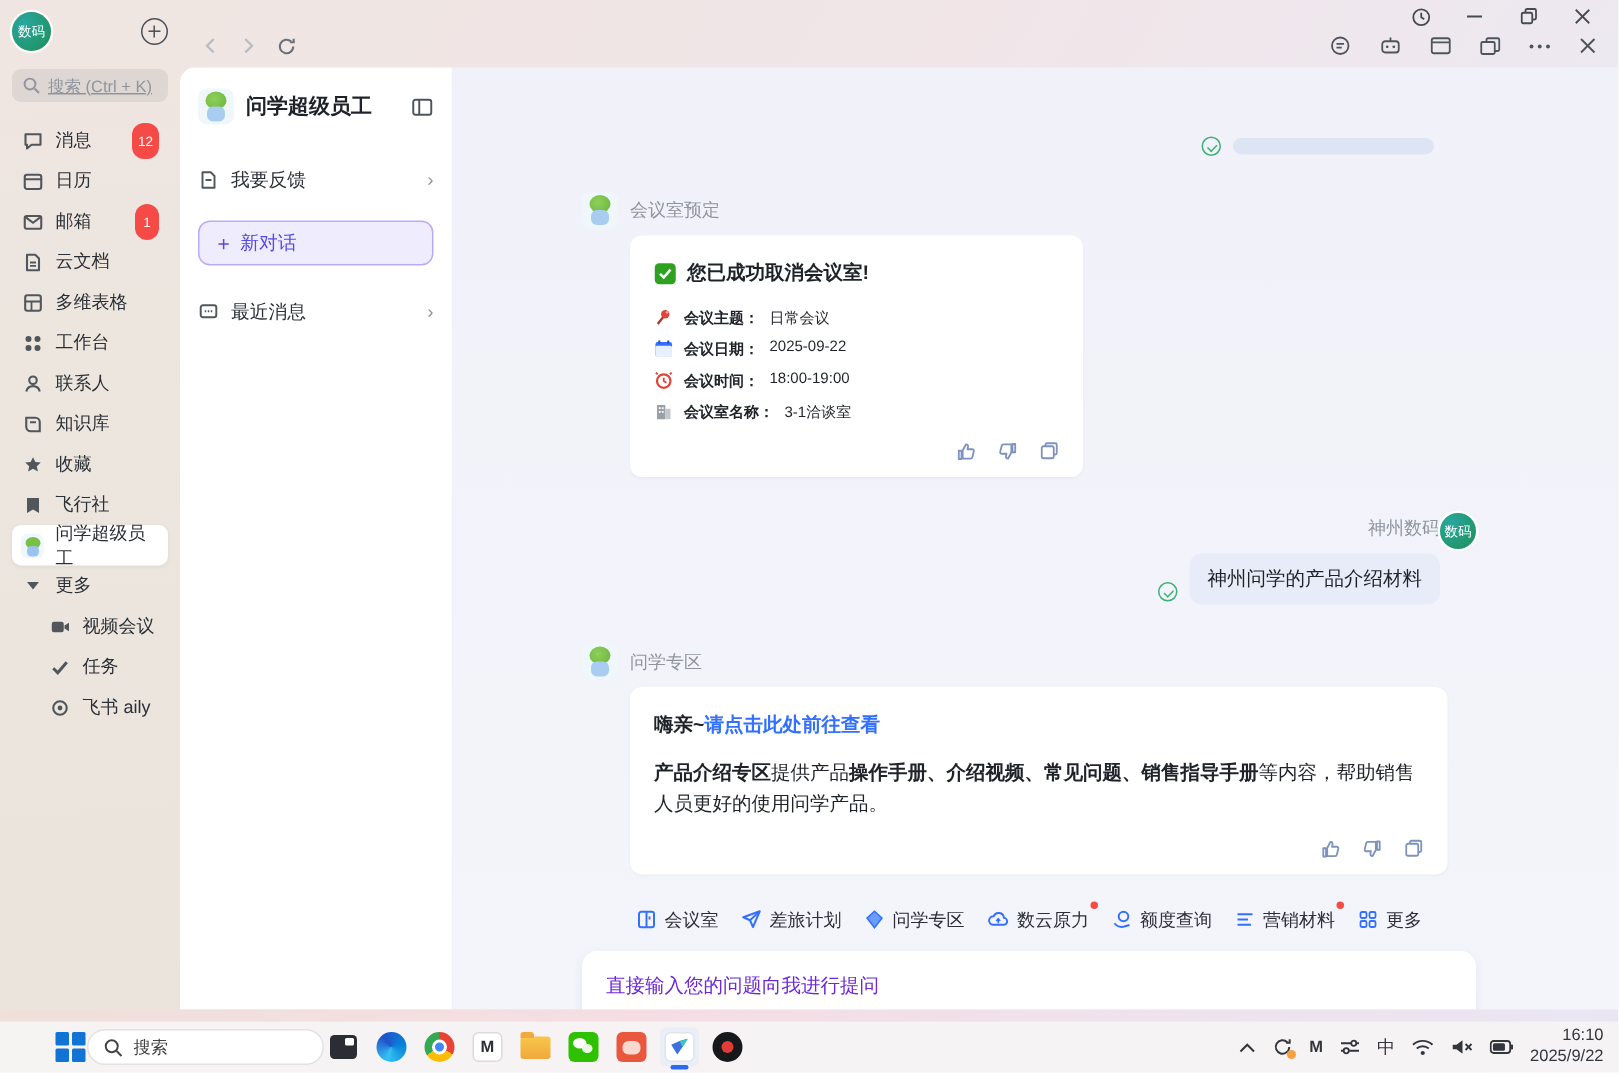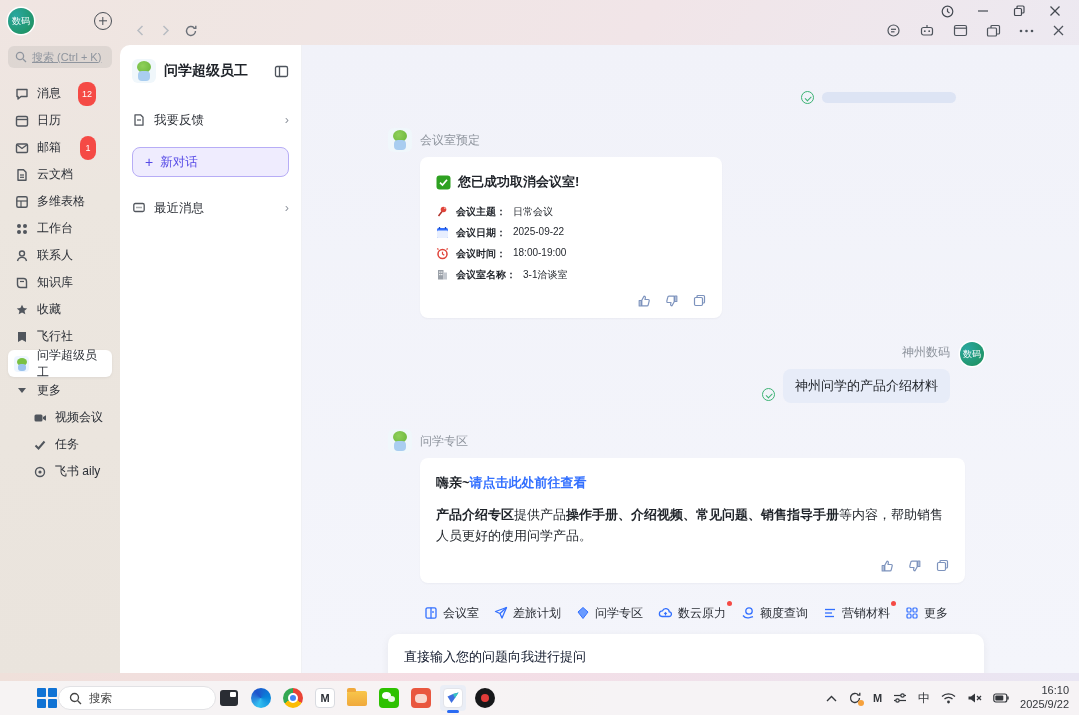--- a/index.html
+++ b/index.html
@@ -17,21 +17,21 @@
   .rail-top { display:flex; align-items:center; justify-content:space-between; margin-bottom:12px; }
   .avatar-green { width:26px; height:26px; border-radius:50%; background:radial-gradient(circle at 30% 30%,#2aa7a0,#1d8f57); color:#fff; font-size:9px; display:flex; align-items:center; justify-content:center; box-shadow:0 0 0 1.5px #fff; }
   .plus-btn { width:18px; height:18px; border:1.4px solid #4a4f56; border-radius:50%; position:relative; cursor:pointer; }
   .plus-btn::before,.plus-btn::after { content:""; position:absolute; background:#4a4f56; left:50%; top:50%; }
   .plus-btn::before { width:8px; height:1.4px; transform:translate(-50%,-50%); }
   .plus-btn::after { width:1.4px; height:8px; transform:translate(-50%,-50%); }
   .rail-search { height:22px; background:rgba(31,35,41,.08); border-radius:6px; display:flex; align-items:center; gap:5px; padding:0 7px; color:#8f959e; font-size:11px; margin-bottom:12px;text-decoration:underline; }
   .rail-item { height:27px; display:flex; align-items:center; gap:8px; padding:0 6px; border-radius:6px; color:#2b2f36; font-size:12px; position:relative; cursor:pointer; }
   .rail-item.selected { background:#fff; box-shadow:0 1px 3px rgba(0,0,0,.06); }
   .rail-item .ric { width:15px; height:15px; flex:0 0 15px; display:flex; align-items:center; justify-content:center; color:#51565d; }
-  .badge { position:absolute; right:16px; top:50%; transform:translateY(-50%); min-width:16px; height:13px; padding:12px 4px; border-radius:8px; background:#f54a45; color:#fff; font-size:9px; display:flex; align-items:center; justify-content:center; }
+  .badge { position:absolute; right:6px; top:50%; transform:translateY(-50%); min-width:16px; height:13px; padding:12px 4px; border-radius:8px; background:#f54a45; color:#fff; font-size:9px; display:flex; align-items:center; justify-content:center; }
   .rail-sub { padding-left:18px; }
   .caret { width:0; height:0; border-left:4px solid transparent; border-right:4px solid transparent; border-top:5px solid #51565d; margin:0 3px; }
   .mini-bot { width:16px; height:16px; border-radius:4px; background:#eef6ff; position:relative; overflow:hidden; }
   .mini-bot::before { content:""; position:absolute; left:3px; top:2px; width:10px; height:8px; border-radius:50%; background:#7ac143; }
   .mini-bot::after { content:""; position:absolute; left:4px; top:8px; width:8px; height:7px; border-radius:3px; background:#9cc3ee; }
 
   
   .right-col { position:absolute; left:120px; top:0; right:0; height:673px; display:flex; flex-direction:column; }
   .win-titlebar { height:20px; display:flex; justify-content:flex-end; align-items:center; gap:8px; padding:2px 10px 0 0; }
   .win-ctl { width:28px; height:16px; display:flex; align-items:center; justify-content:center; color:#454a52; cursor:pointer; }
@@ -70,39 +70,39 @@
   .card { background:#fff; border-radius:8px; padding:16px 16px 10px 16px; box-shadow:0 1px 2px rgba(31,35,41,.04); }
   .card-1 { width:302px; }
   .card-2 { width:545px; }
   .card-title-row { display:flex; align-items:center; gap:7px; font-weight:bold; font-size:13px; margin-bottom:14px; }
   .meet-row { display:flex; align-items:flex-start; gap:7px; font-size:10px; margin-bottom:7px; }
   .meet-row .lbl { font-weight:bold; }
   .meet-row .val { color:#1f2329; }
   .reactions { display:flex; justify-content:flex-end; gap:14px; margin-top:12px; color:#7d93bd; }
   .reactions .ric { cursor:pointer; display:flex; }
 
-  .user-row { display:flex; justify-content:flex-end; gap:10px; margin-bottom:26px; }
+  .user-row { display:flex; justify-content:flex-end; gap:0; margin-bottom:26px; }
   .user-col { display:flex; flex-direction:column; align-items:flex-end; }
   .user-name { color:#8f959e; font-size:12px; margin:4px 0 8px 0; }
   .user-bubble-wrap { position:relative; }
   .user-bubble { background:#e7ecf8; border-radius:8px; padding:8px 12px; font-size:13px; color:#1f2329; }
   .user-bubble-wrap .sent-check { position:absolute; left:-21px; bottom:2px; }
 
   .rich-line { font-size:13px; font-weight:bold; margin-bottom:12px; }
   .rich-link { color:#3370ff; cursor:pointer; }
   .rich-para { font-size:13px; line-height:1.65; color:#1f2329; }
   .rich-para .b { font-weight:bold; }
 
   .shortcut-row { display:flex; justify-content:space-between; align-items:center; padding:0 36px; margin:4px 0 12px 0; }
   .shortcut { display:flex; align-items:center; gap:5px; font-size:12px; color:#2b2f36; cursor:pointer; position:relative; }
   .shortcut .sic { display:flex; color:#3370ff; }
   .reddot { position:absolute; top:-4px; right:-6px; width:5px; height:5px; border-radius:50%; background:#f54a45; }
 
   .input-box { background:#fff; border-radius:10px; box-shadow:0 2px 8px rgba(31,35,41,.06); padding:14px 16px 12px 16px; height:84px; display:flex; flex-direction:column; }
-  .input-placeholder { color:#0f172a; font-size:13px; }
+  .input-placeholder { color:#6d28d9; font-size:13px; }
 
   
   .taskbar { position:absolute; left:0; bottom:0; width:1079px; height:34px; background:rgba(246,244,245,.92); display:flex; align-items:center; }
   .tb-weather { display:flex; align-items:center; gap:6px; padding-left:10px; width:250px; cursor:pointer; }
   .weather-icon { position:relative; width:24px; height:22px; }
   .weather-sun { position:absolute; left:2px; top:2px; width:13px; height:13px; border-radius:50%; background:#f6a13c; }
   .weather-cloud { position:absolute; left:4px; bottom:1px; width:16px; height:9px; border-radius:6px; background:#e8ecf2; box-shadow:0 0 1px #c6ccd6; }
   .weather-alert { position:absolute; right:0; top:-2px; width:9px; height:9px; border-radius:50%; background:#e23c39; border:1px solid #fff; }
   .tb-temp { font-size:11px; color:#1f2329; line-height:1.2; }
   .tb-desc { font-size:10px; color:#5f646b; line-height:1.2; }

